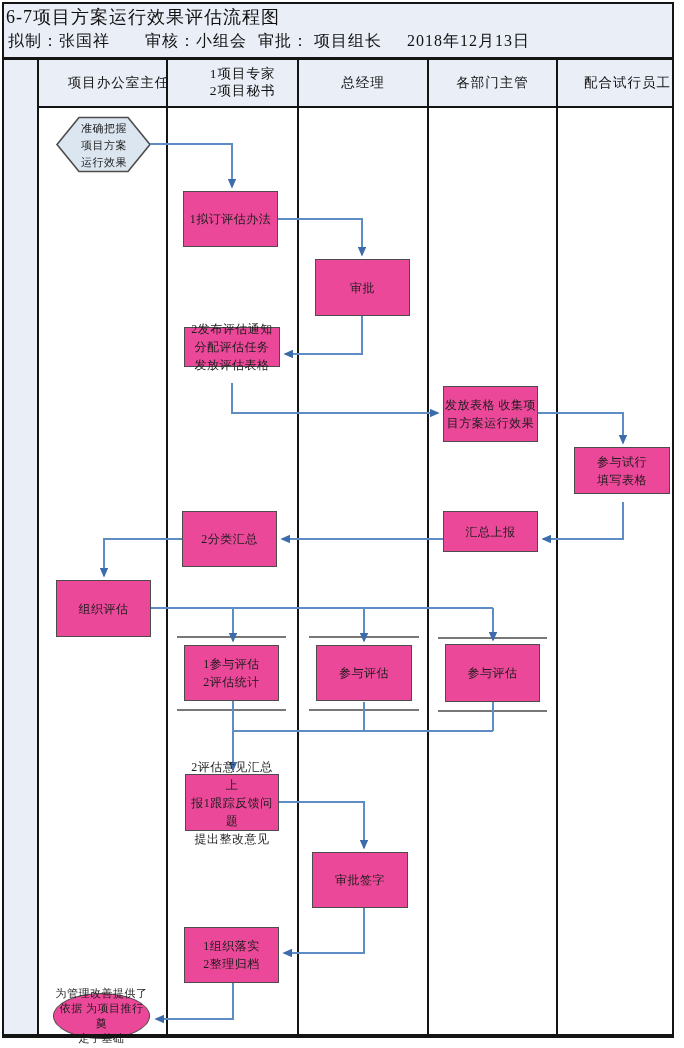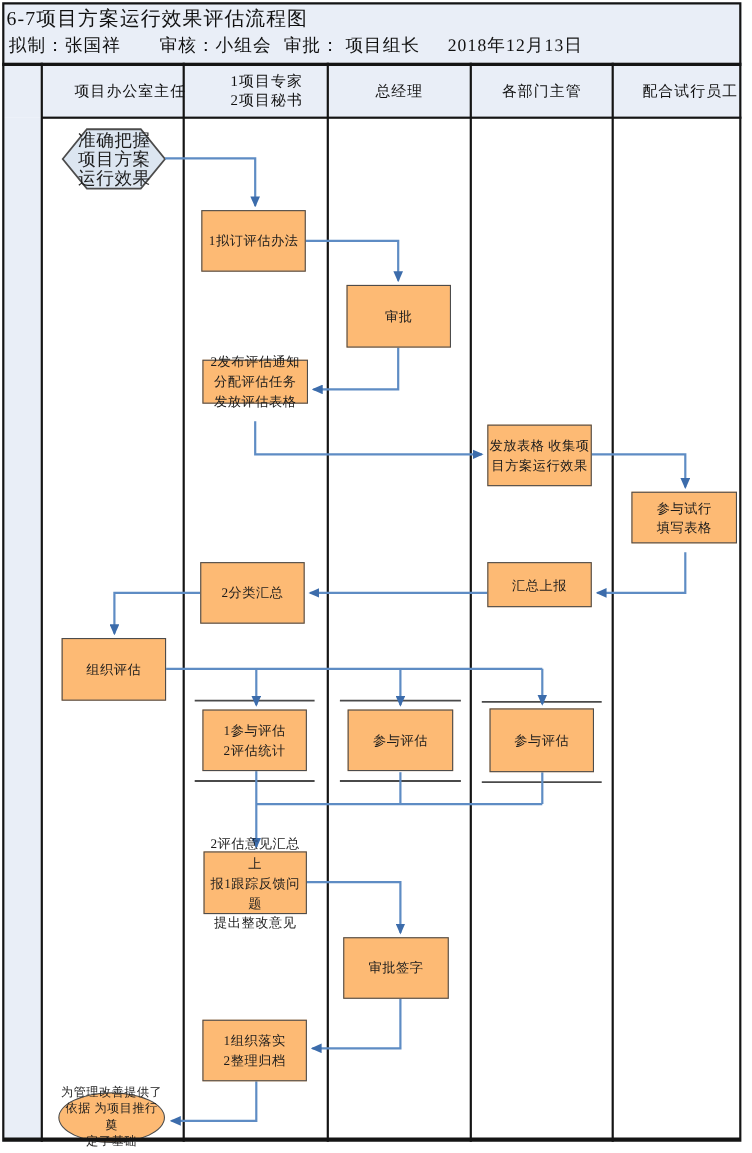--- a/index.html
+++ b/index.html
@@ -12,24 +12,24 @@
   .frame{border:2px solid #141414;border-bottom-width:4px;background:transparent;z-index:4;pointer-events:none;}
   .hline,.vline{background:#141414;z-index:1;}
   
   .title{left:6px;top:5px;font-size:18px;color:#111;letter-spacing:1px;z-index:2;}
   .meta{top:31px;font-size:16px;color:#111;letter-spacing:1px;z-index:2;white-space:pre;}
   
   .lane-h{top:59px;height:46px;display:flex;align-items:center;justify-content:center;
           text-align:center;font-size:13.5px;color:#111;letter-spacing:1px;
           white-space:pre-line;line-height:17px;z-index:2;}
   
-  .node{background:#fdba74;border:1.5px solid #4c4c4c;display:flex;align-items:center;
+  .node{background:#ec4899;border:1.5px solid #4c4c4c;display:flex;align-items:center;
         justify-content:center;text-align:center;font-size:12px;line-height:18px;
         white-space:pre-line;color:#1c1c1c;z-index:3;letter-spacing:0.5px;}
-  .node-plain{background:transparent;border:none;line-height:17px;font-size:16px;}
+  .node-plain{background:transparent;border:none;line-height:17px;font-size:11px;}
   .node-ellipse{border-radius:50%;font-size:11px;line-height:15px;border-width:1.3px;}
   svg.layer{position:absolute;left:0;top:0;z-index:2;pointer-events:none;}
 </style>
 </head>
 <body>
 
 <div class="abs band" style="left:2px;top:2px;width:672px;height:55px;"></div>
 <div class="abs band" style="left:2px;top:57px;width:672px;height:50px;"></div>
 <div class="abs band" style="left:2px;top:107px;width:36px;height:931px;"></div>
 

